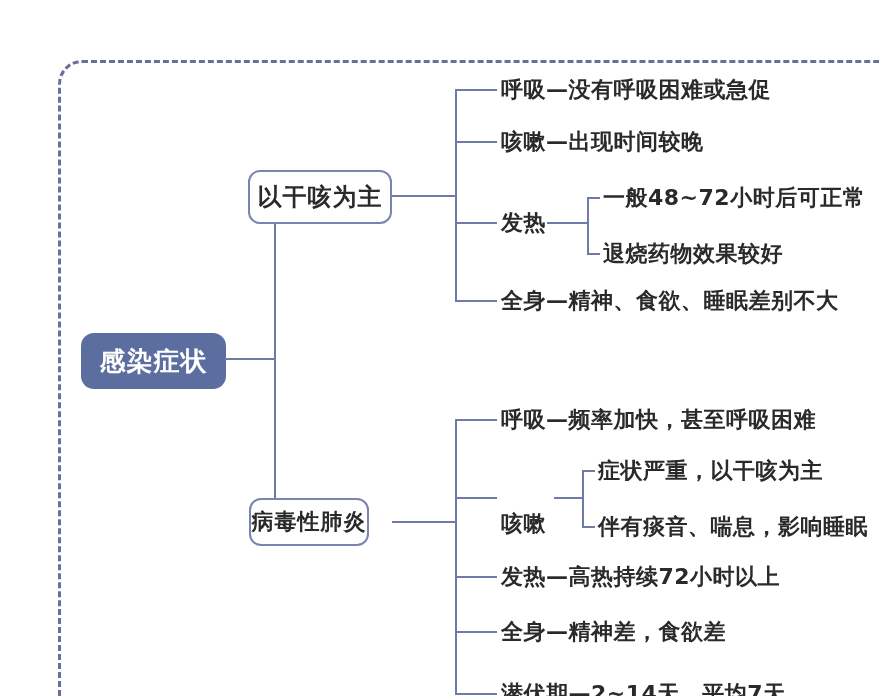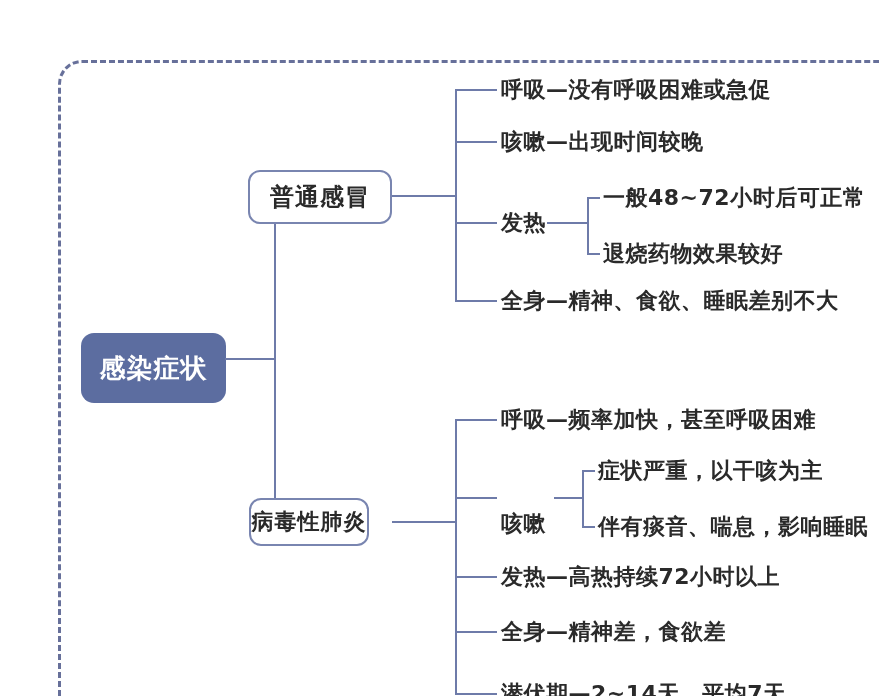--- a/index.html
+++ b/index.html
@@ -19,21 +19,21 @@
   .frame{
     position:absolute;left:10px;top:12px;width:854px;height:672px;
     border:3px dashed var(--outer-border);
     border-radius:24px;background:#ffffff;
   }
   .node{
     position:absolute;display:flex;align-items:center;justify-content:center;
     white-space:nowrap;letter-spacing:1px;
   }
   .root-node{
-    left:33px;top:285px;width:145px;height:70px;
+    left:33px;top:285px;width:145px;height:56px;
     background:var(--root-fill);border-radius:13px;
     color:var(--root-text);font-size:26px;font-weight:700;
   }
   .branch-node{
     background:#ffffff;border:2px solid var(--node-border);border-radius:12px;
     color:var(--text);font-size:24px;font-weight:600;
   }
   .branch-1{left:200px;top:122px;width:144px;height:54px;}
   .branch-2{left:201px;top:450px;width:120px;height:48px;font-size:22px;}
   .hline,.vline{position:absolute;background:var(--line);}
@@ -48,21 +48,21 @@
 </head>
 <body>
 
 <div class="frame"></div>
 
 <div class="node root-node">感染症状</div>
 
 <div class="hline" style="left:177px;top:310px;width:51px;"></div>
 <div class="vline" style="left:226px;top:176px;height:274px;"></div>
 
-<div class="node branch-node branch-1">普通感冒</div>
+<div class="node branch-node branch-1">以干咳为主</div>
 <div class="node branch-node branch-2">病毒性肺炎</div>
 
 <div class="hline" style="left:344px;top:147px;width:64px;"></div>
 <div class="vline" style="left:407px;top:41px;height:213px;"></div>
 <div class="hline" style="left:407px;top:41px;width:42px;"></div>
 <div class="hline" style="left:407px;top:93px;width:42px;"></div>
 <div class="hline" style="left:407px;top:174px;width:42px;"></div>
 <div class="hline" style="left:407px;top:252px;width:42px;"></div>
 
 <div class="leaf" style="left:453px;top:42px;">呼吸—没有呼吸困难或急促</div>

